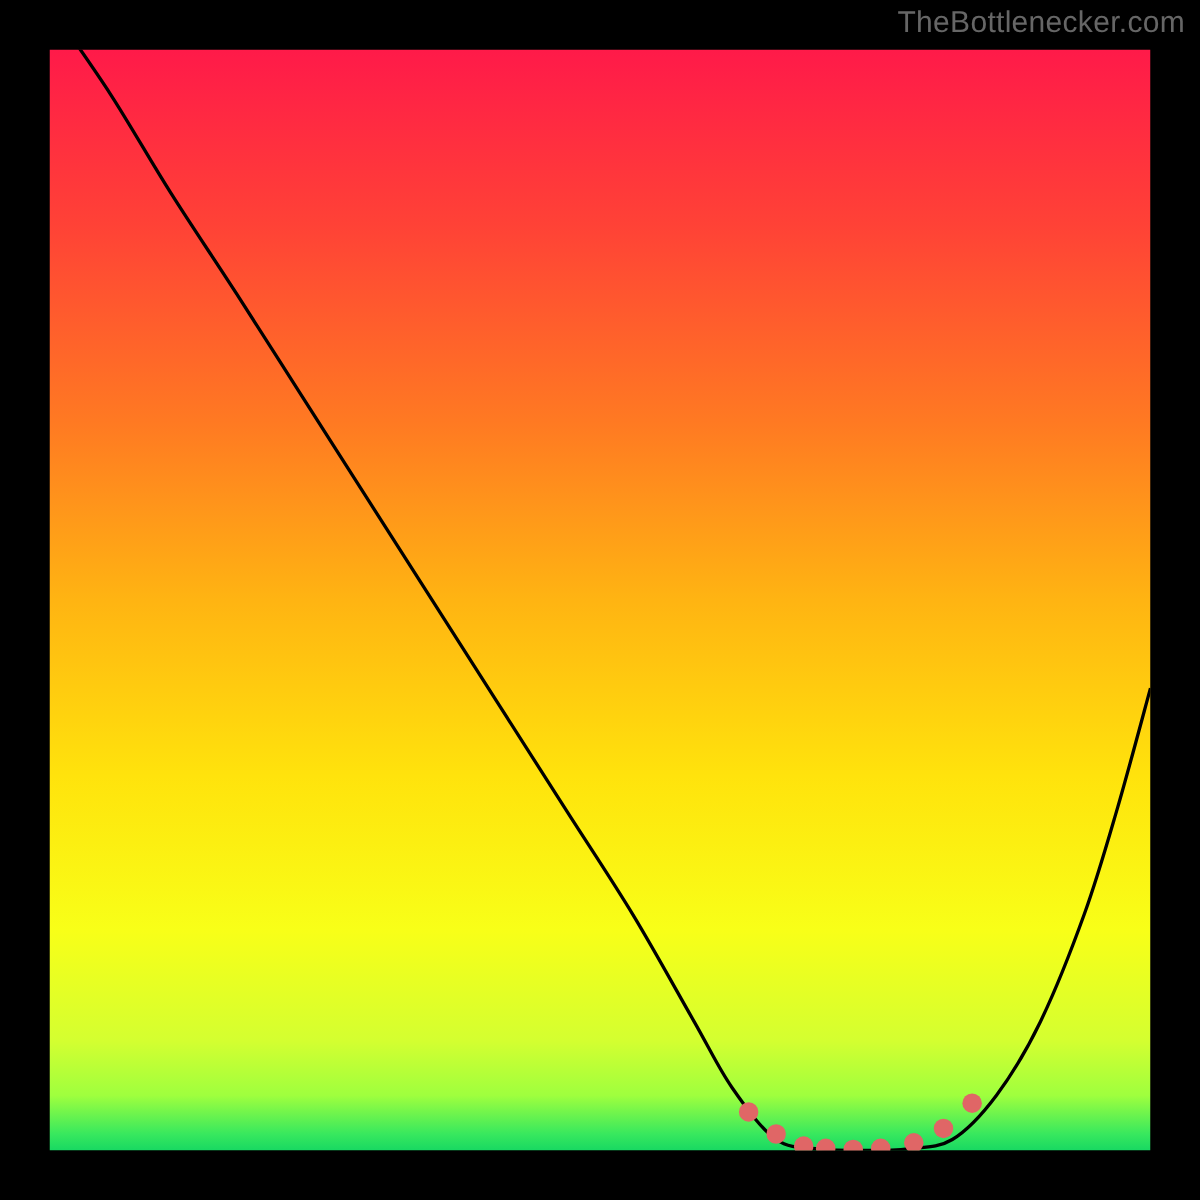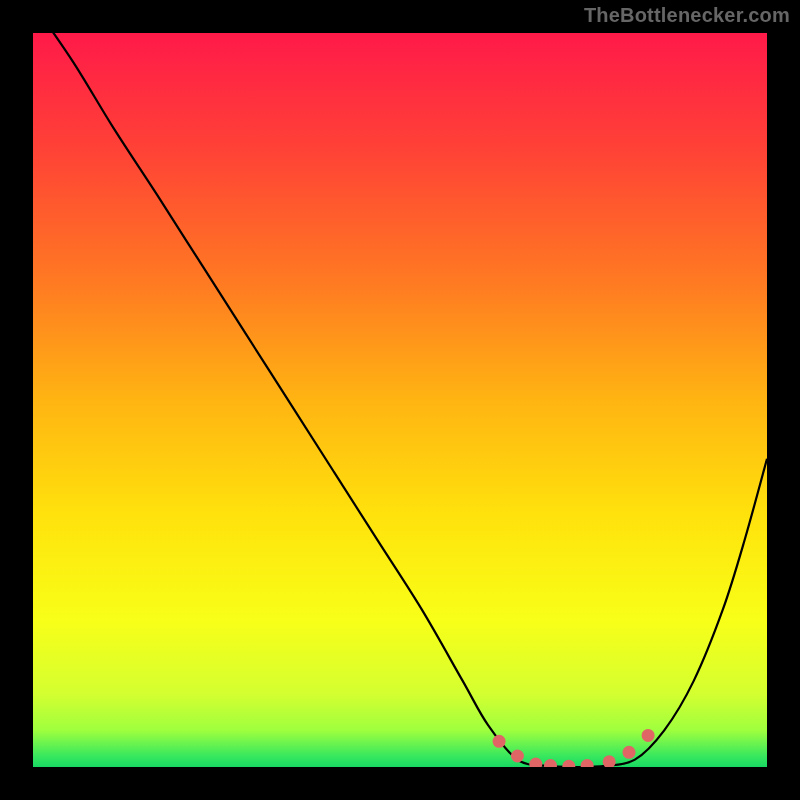--- a/index.html
+++ b/index.html
@@ -16,21 +16,21 @@
     width: 800px;
     height: 800px;
     background: #000;
   }
   .watermark {
     position: absolute;
     top: 4px;
     right: 10px;
     color: #666;
     font-size: 20px;
-    font-weight: 700;
+    font-weight: 400;
     letter-spacing: 0.2px;
     z-index: 50;
   }
   .plot-wrap {
     position: absolute;
     left: 33px;
     top: 33px;
     width: 734px;
     height: 734px;
   }

